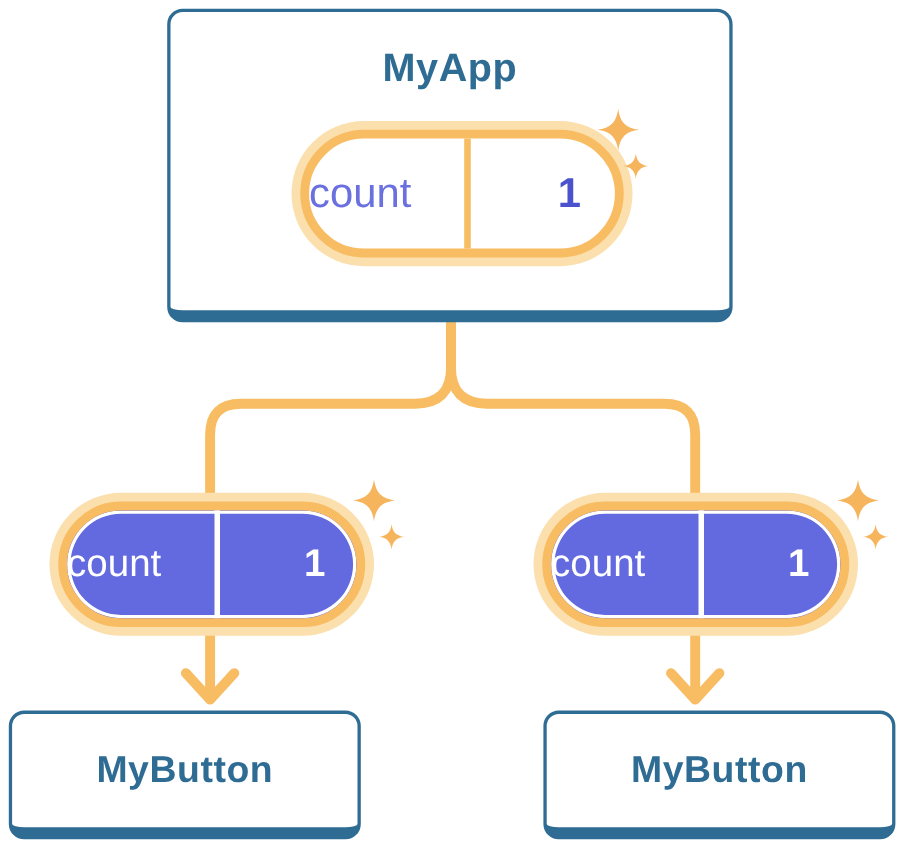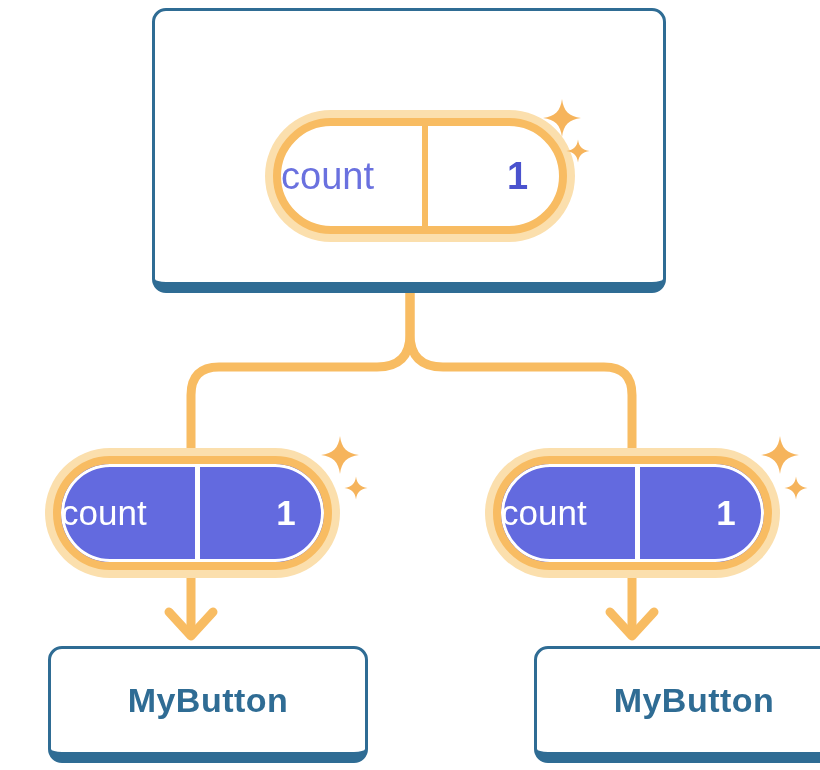--- a/index.html
+++ b/index.html
@@ -29,21 +29,20 @@
     font-weight: 700;
     letter-spacing: 0.5px;
     text-align: center;
   }
   .root-card-title { padding-top: 30px; font-size: 36px; }
   .leaf-card {
     display: flex;
     align-items: center;
     justify-content: center;
     font-size: 34px;
-    margin-left: 40px;
   }
 
   
   .pill {
     border-radius: 999px;
     display: flex;
     align-items: stretch;
     z-index: 3;
     gap: 48px;
   }
@@ -85,20 +84,21 @@
   <svg class="abs connectors" width="820" height="770" viewBox="0 0 820 770" fill="none">
     <g stroke="#F8BC62" stroke-width="9" stroke-linecap="round" stroke-linejoin="round">
       <path d="M410,290 L410,334 Q410,367 377,367 L219,367 Q191,367 191,395 L191,628"></path>
       <path d="M410,290 L410,334 Q410,367 443,367 L604,367 Q632,367 632,395 L632,628"></path>
       <path d="M169,612 L191,636 L213,612"></path>
       <path d="M610,612 L632,636 L654,612"></path>
     </g>
   </svg>
 
   <div class="abs card" style="left:152px; top:8px; width:514px; height:285px;">
+    <div class="card-title root-card-title">MyApp</div>
 
     <div class="abs pill pill-root">
       <div class="pill-seg-name">count</div>
       <div class="pill-divider"></div>
       <div class="pill-seg-value">1</div>
     </div>
   </div>
 
   <svg class="abs sparkles" style="left:543px; top:99px;" width="48" height="64" viewBox="0 0 48 64">
     <path fill="#F6B45C" d="M19,0 C20.5,12 26,17.5 38,19 C26,20.5 20.5,26 19,38 C17.5,26 12,20.5 0,19 C12,17.5 17.5,12 19,0 Z"></path>

